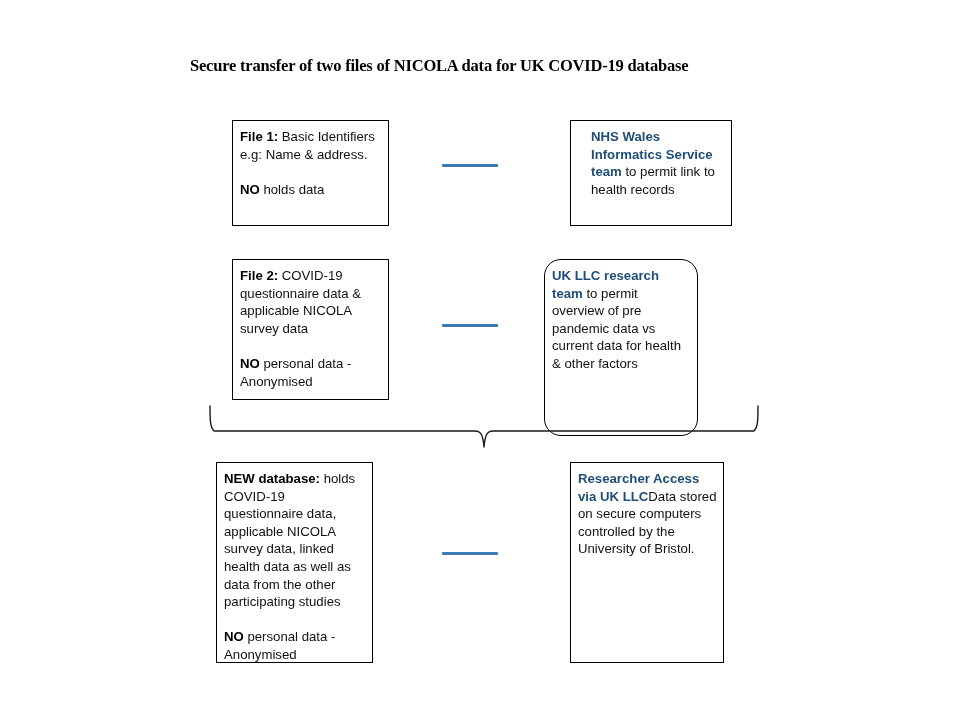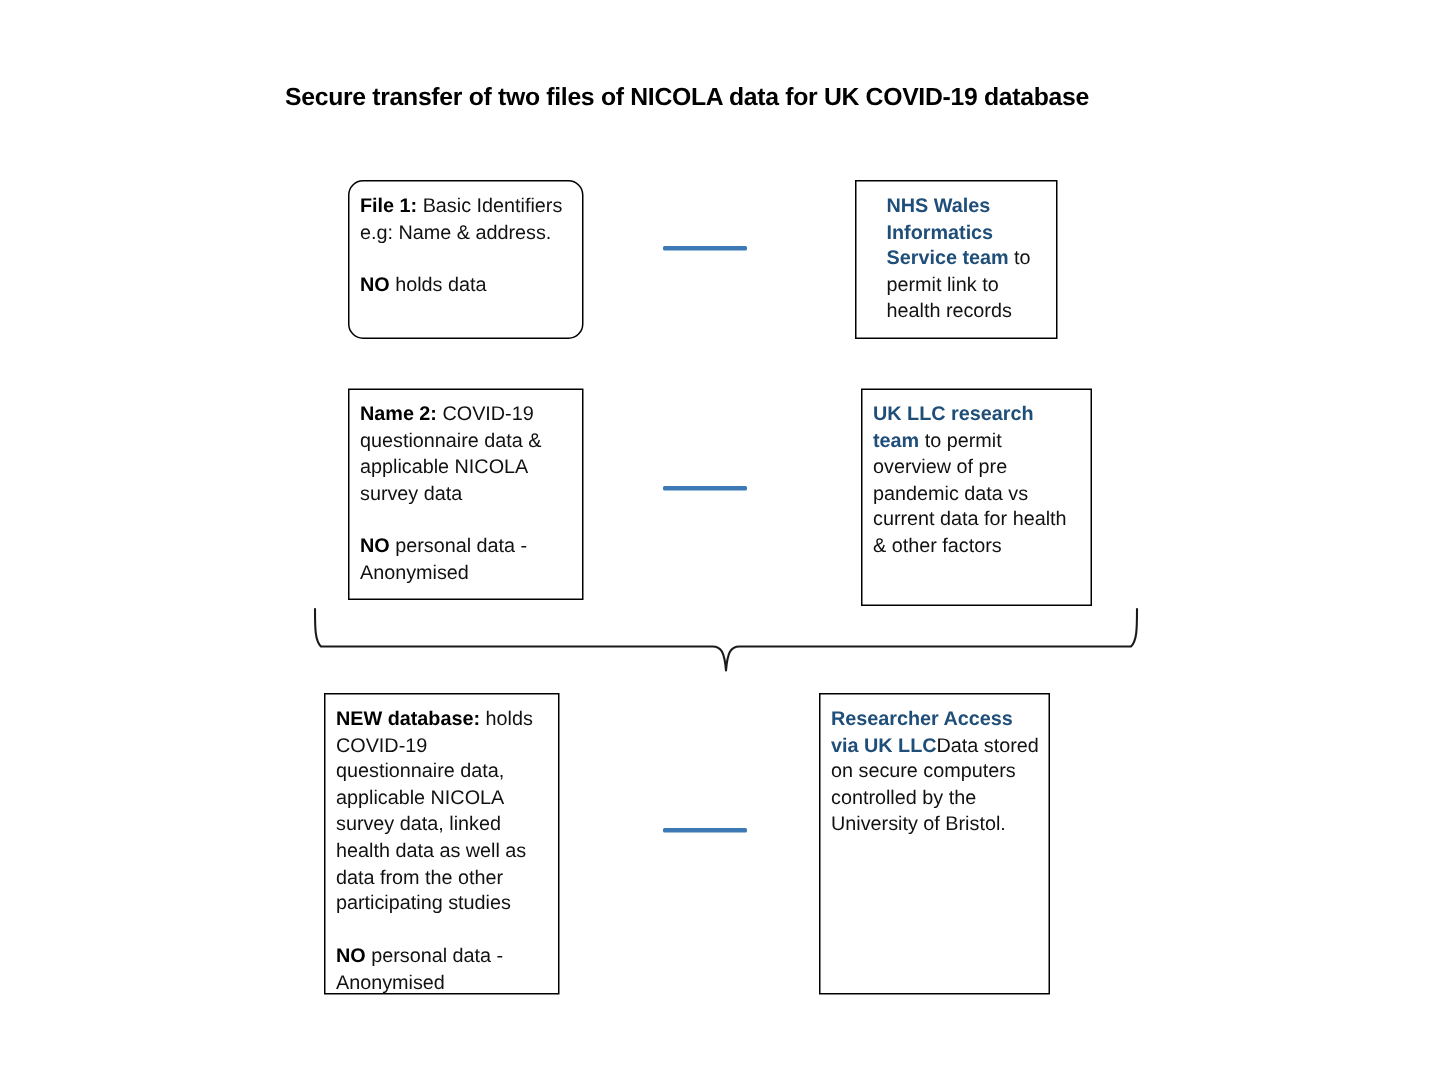--- a/index.html
+++ b/index.html
@@ -24,20 +24,21 @@
   .diagram-title {
     position: absolute;
     left: 190px;
     top: 56px;
     width: 660px;
     font-size: 16.5px;
     font-weight: bold;
     letter-spacing: -0.2px;
     color: #000000;
     white-space: nowrap;
+    font-family: Liberation Serif, serif;
   }
 
   
   .node-box {
     position: absolute;
     box-sizing: border-box;
     border: 1.3px solid #000000;
     background: #ffffff;
     padding: 7px 6px 6px 7px;
     font-size: 13.2px;
@@ -54,27 +55,27 @@
   .lead-bold {
     font-weight: bold;
     color: #000000;
   }
   .lead-blue {
     font-weight: bold;
     color: #1F4E79;
   }
 
   
-  .box-file1    { left: 232px; top: 120px; width: 157px; height: 106px; border-radius: 10px; }
+  .box-file1    { left: 232px; top: 120px; width: 157px; height: 106px; }
   .box-file2    { left: 232px; top: 259px; width: 157px; height: 141px; }
   .box-newdb    { left: 216px; top: 462px; width: 157px; height: 201px; }
   
-  .box-nhs      { left: 570px; top: 120px; width: 135px; height: 106px; padding-left: 20px; }
-  .box-ukllc    { left: 574px; top: 259px; width: 154px; height: 145px; }
-  .box-research { left: 546px; top: 462px; width: 154px; height: 201px; }
+  .box-nhs      { left: 570px; top: 120px; width: 162px; height: 106px; padding-left: 20px; }
+  .box-ukllc    { left: 544px; top: 259px; width: 154px; height: 177px; border-radius: 17px; }
+  .box-research { left: 570px; top: 462px; width: 154px; height: 201px; }
 
   
   .connector-line {
     position: absolute;
     height: 3px;
     background: #3D7AB5;
     border-radius: 1px;
   }
   .conn-1 { left: 442px; top: 164px; width: 56px; }
   .conn-2 { left: 442px; top: 324px; width: 56px; }
@@ -105,21 +106,21 @@
     <p><span class="lead-bold">NO</span><span> holds data</span></p>
   </div>
 
   <div class="connector-line conn-1"></div>
 
   <div class="node-box box-nhs">
     <p><span class="lead-blue">NHS Wales Informatics Service team</span><span> to permit link to health records</span></p>
   </div>
 
   <div class="node-box box-file2">
-    <p><span class="lead-bold">Name 2:</span><span> COVID-19 questionnaire data &amp; applicable NICOLA survey data</span></p>
+    <p><span class="lead-bold">File 2:</span><span> COVID-19 questionnaire data &amp; applicable NICOLA survey data</span></p>
     <p class="spacer"></p>
     <p><span class="lead-bold">NO</span><span> personal data  - Anonymised</span></p>
   </div>
 
   <div class="connector-line conn-2"></div>
 
   <div class="node-box box-ukllc">
     <p><span class="lead-blue">UK LLC research team</span><span> to permit overview of pre pandemic data vs current data for health &amp; other factors</span></p>
   </div>
 

